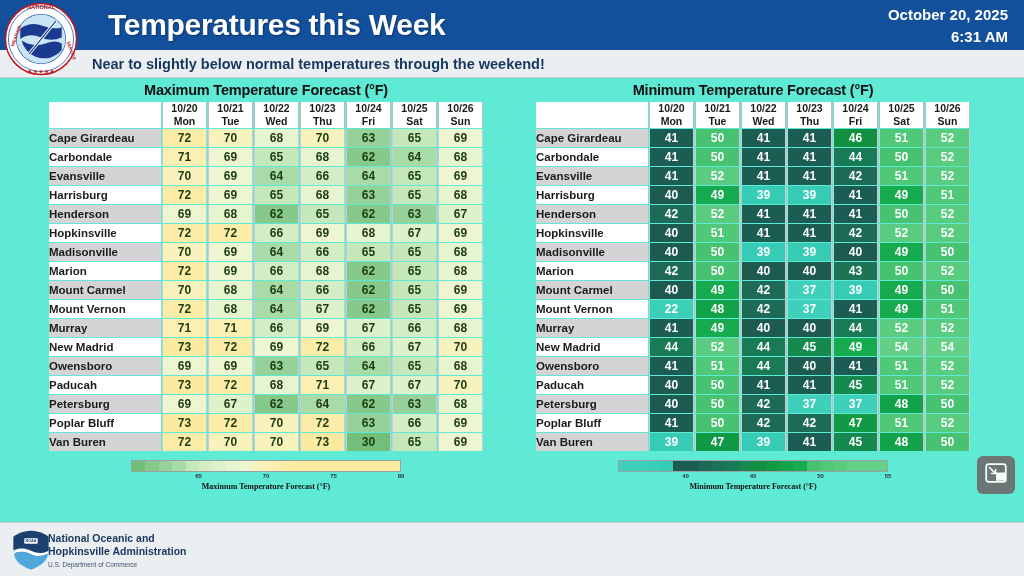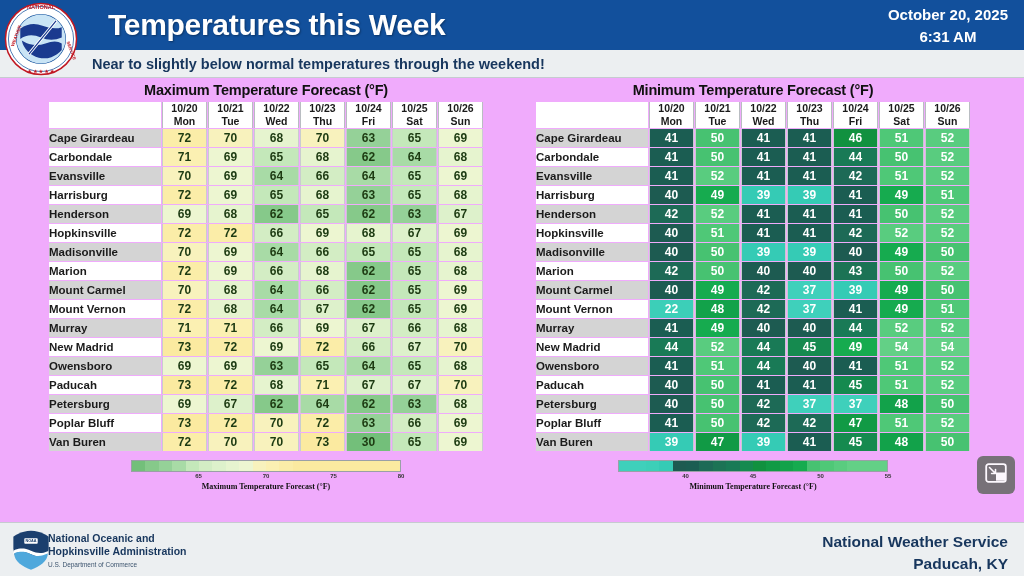--- a/index.html
+++ b/index.html
@@ -29,21 +29,21 @@
     margin-left: 108px;
     color: #ffffff;
     font-size: 30px;
     font-weight: bold;
     letter-spacing: -0.3px;
     text-shadow: 1px 1px 2px rgba(0,0,0,.35);
   }
   .header-right {
     position: absolute;
     right: 16px; top: 4px;
-    text-align: center;
+    text-align: right;
     color: #ffffff;
     font-size: 15px;
     font-weight: bold;
     line-height: 1.45;
   }
   .subheader {
     height: 28px;
     background: #eceff1;
     border-bottom: 1px solid #c6cbd0;
     display: flex;
@@ -53,21 +53,21 @@
     margin-left: 92px;
     color: #17365d;
     font-size: 14.5px;
     font-weight: bold;
   }
 
   
   .main {
     position: relative;
     height: 444px;
-    background: #f0abfc;
+    background: #5eead4;
   }
 
   .panel { position: absolute; top: 4px; }
   .panel-left  { left: 48px; }
   .panel-right { left: 535px; }
 
   .panel-title {
     font-size: 14.5px;
     font-weight: bold;
     color: #111;
@@ -820,17 +820,13 @@
       <path d="M10,58 C10,58 28,48 50,60 C70,71 90,58 90,58 C90,78 70,90 50,97 C30,90 10,78 10,58 Z" fill="#4fa8dc"></path>
       <rect x="34" y="22" width="32" height="13" rx="2" fill="#ffffff"></rect>
       <text x="50" y="32" text-anchor="middle" font-size="9" font-weight="bold" fill="#1b3f6e" font-family="Liberation Sans, sans-serif">NOAA</text>
     </svg>
   </span>
   <div class="noaa-text">
     <div>National Oceanic and</div>
     <div>Hopkinsville Administration</div>
     <div class="noaa-sub">U.S. Department of Commerce</div>
   </div>
-  <div class="footer-right">
-    <div>National Weather Service</div>
-    <div>Paducah, KY</div>
-  </div>
 </div>
 
 </body></html>

